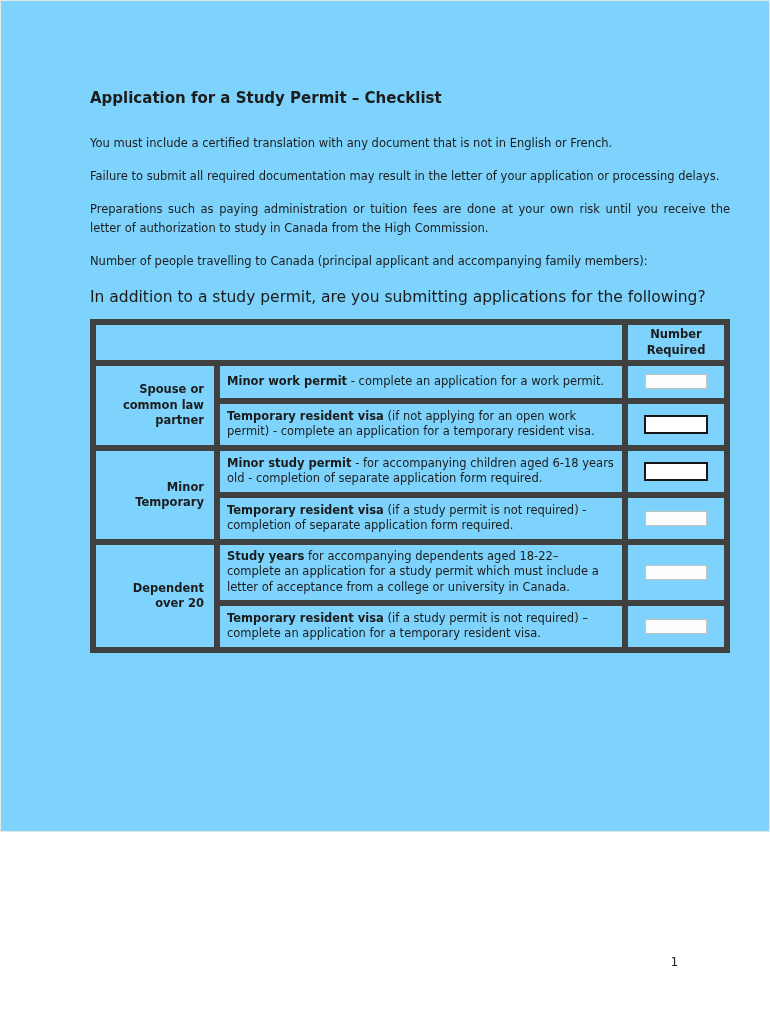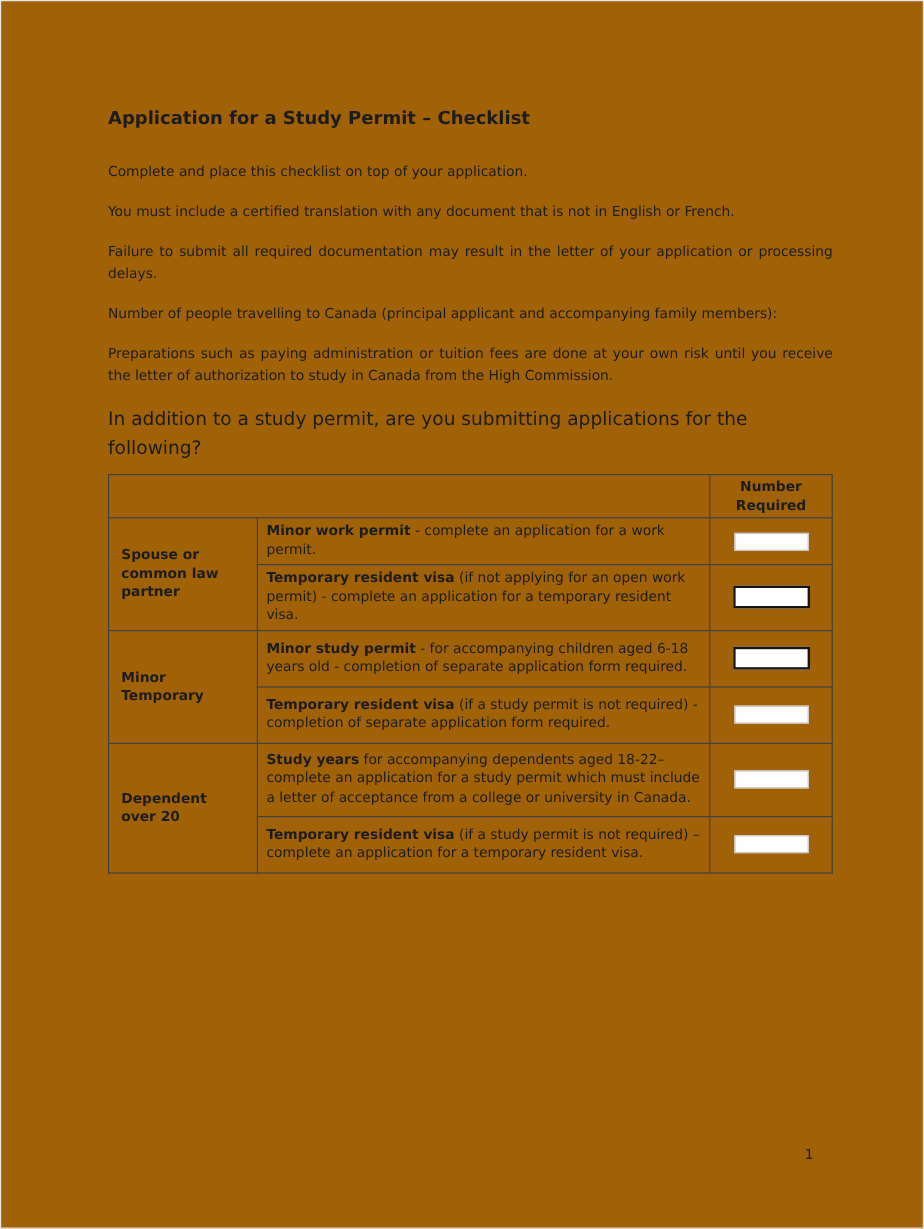--- a/index.html
+++ b/index.html
@@ -6,24 +6,24 @@
   body {
     width: 770px;
     height: 1024px;
     font-family: "DejaVu Sans", "Liberation Sans", sans-serif;
     color: #1c1c1c;
     overflow: hidden;
   }
   .page {
     position: relative;
     width: 770px;
-    height: 1024px;
+    height: 832px;
     box-sizing: border-box;
-    padding: 88px 76px 0 90px;
-    background: #a16207;
+    padding: 88px 40px 0 90px;
+    background: #7dd3fc;
     box-shadow: inset 0 0 0 1px #e6e6e6;
   }
   .doc-title {
     font-size: 15px;
     font-weight: bold;
     line-height: 20px;
     margin: 0 0 26px 0;
   }
   p.body-para {
     font-size: 11.5px;
@@ -36,39 +36,39 @@
     font-weight: normal;
     line-height: 24px;
     margin: 10px 0 10px 0;
   }
   table.apps {
     width: 100%;
     border-collapse: collapse;
     table-layout: fixed;
   }
   table.apps td {
-    border: 1px solid #404040;
+    border: 6px solid #404040;
     font-size: 11.5px;
     line-height: 15.5px;
     vertical-align: middle;
     box-sizing: border-box;
     margin-left: 17px;
   }
   col.c-cat { width: 124px; }
   col.c-num { width: 102px; }
   td.hdr-empty { height: 32px; }
   td.hdr-num {
     text-align: center;
     font-weight: bold;
     white-space: pre-line;
     line-height: 15px;
     padding: 2px 4px;
   }
   td.cat {
-    text-align: left;
+    text-align: right;
     font-weight: bold;
     padding: 2px 10px;
   }
   td.desc {
     vertical-align: top;
     padding: 3px 7px 4px 7px;
   }
   td.desc .b { font-weight: bold; }
   td.num { text-align: center; }
   td.num-r1 { height: 38px; }
@@ -99,25 +99,24 @@
     font-size: 11.5px;
   }
 </style>
 </head>
 <body>
 
 <div class="page">
 
   <h1 class="doc-title">Application for a Study Permit – Checklist</h1>
 
-  <p class="body-para">Complete and place this checklist on top of your application.</p>
   <p class="body-para">You must include a certified translation with any document that is not in English or French.</p>
   <p class="body-para just">Failure to submit all required documentation may result in the letter of your application or processing delays.</p>
+  <p class="body-para just">Preparations such as paying administration or tuition fees are done at your own risk until you receive the letter of authorization to study in Canada from the High Commission.</p>
   <p class="body-para">Number of people travelling to Canada (principal applicant and accompanying family members):</p>
-  <p class="body-para just">Preparations such as paying administration or tuition fees are done at your own risk until you receive the letter of authorization to study in Canada from the High Commission.</p>
 
   <h2 class="sub-heading">In addition to a study permit, are you submitting applications for the following?</h2>
 
   <table class="apps">
     <colgroup>
       <col class="c-cat">
         <col class="c-desc">
         <col class="c-num">
     </colgroup>
 

